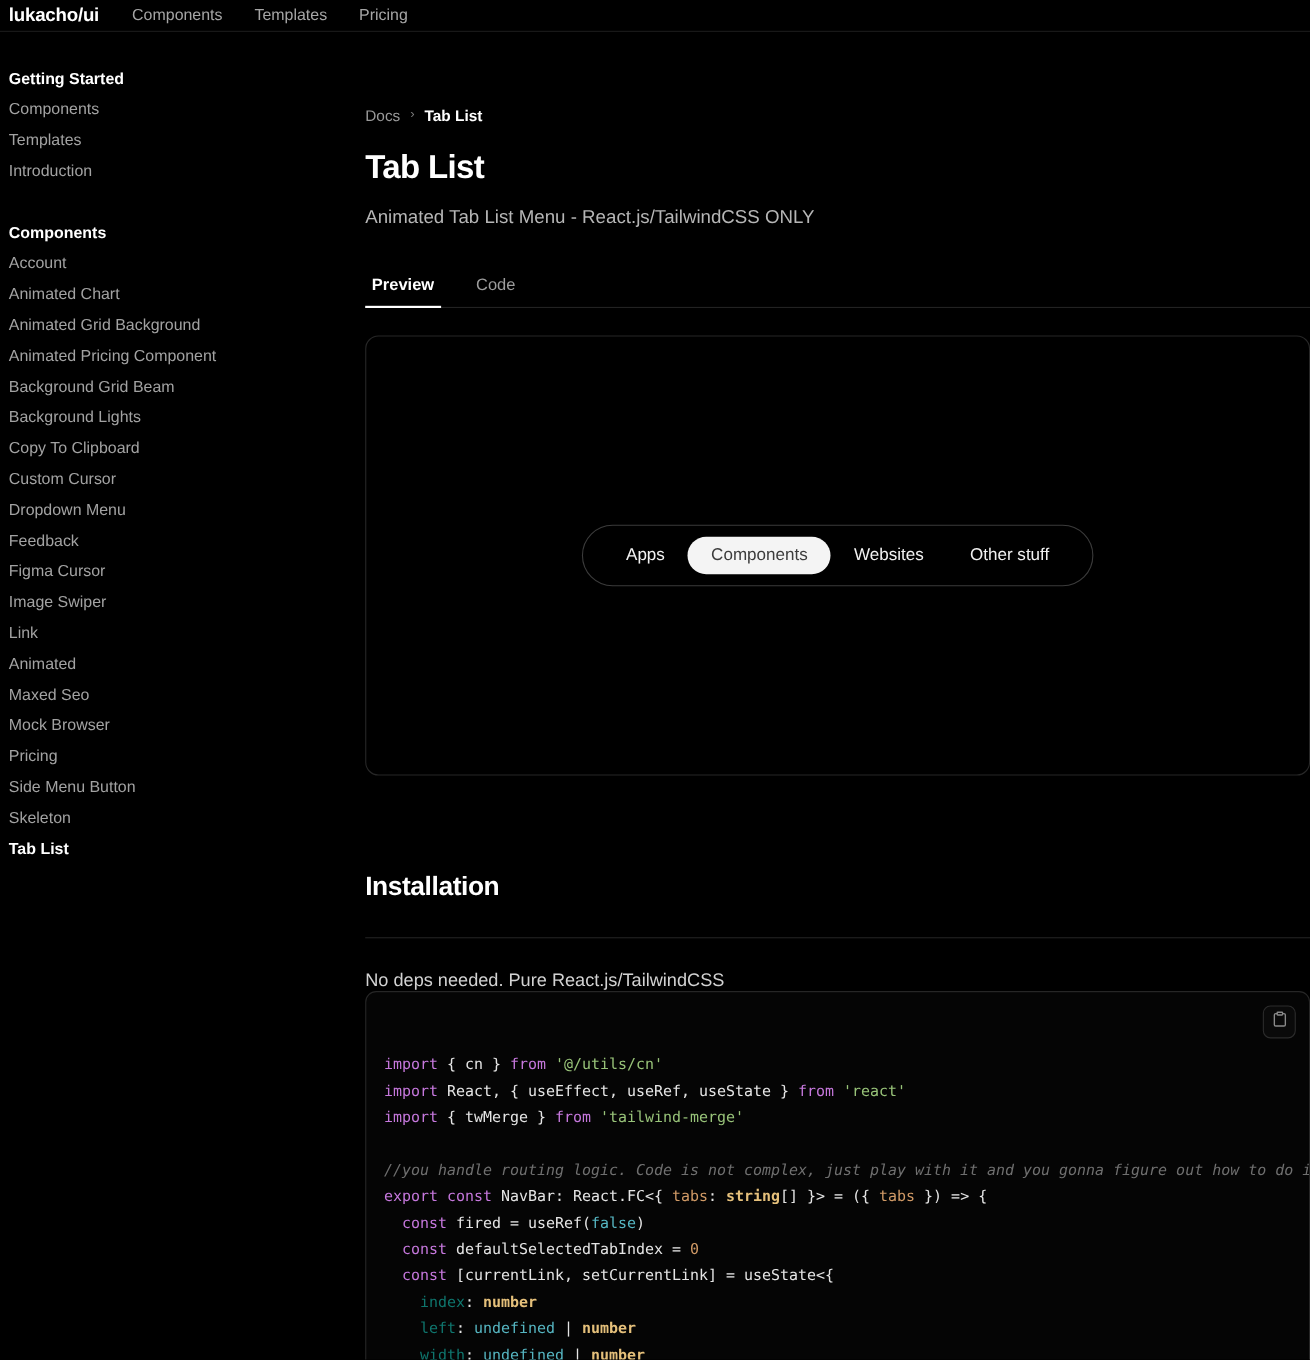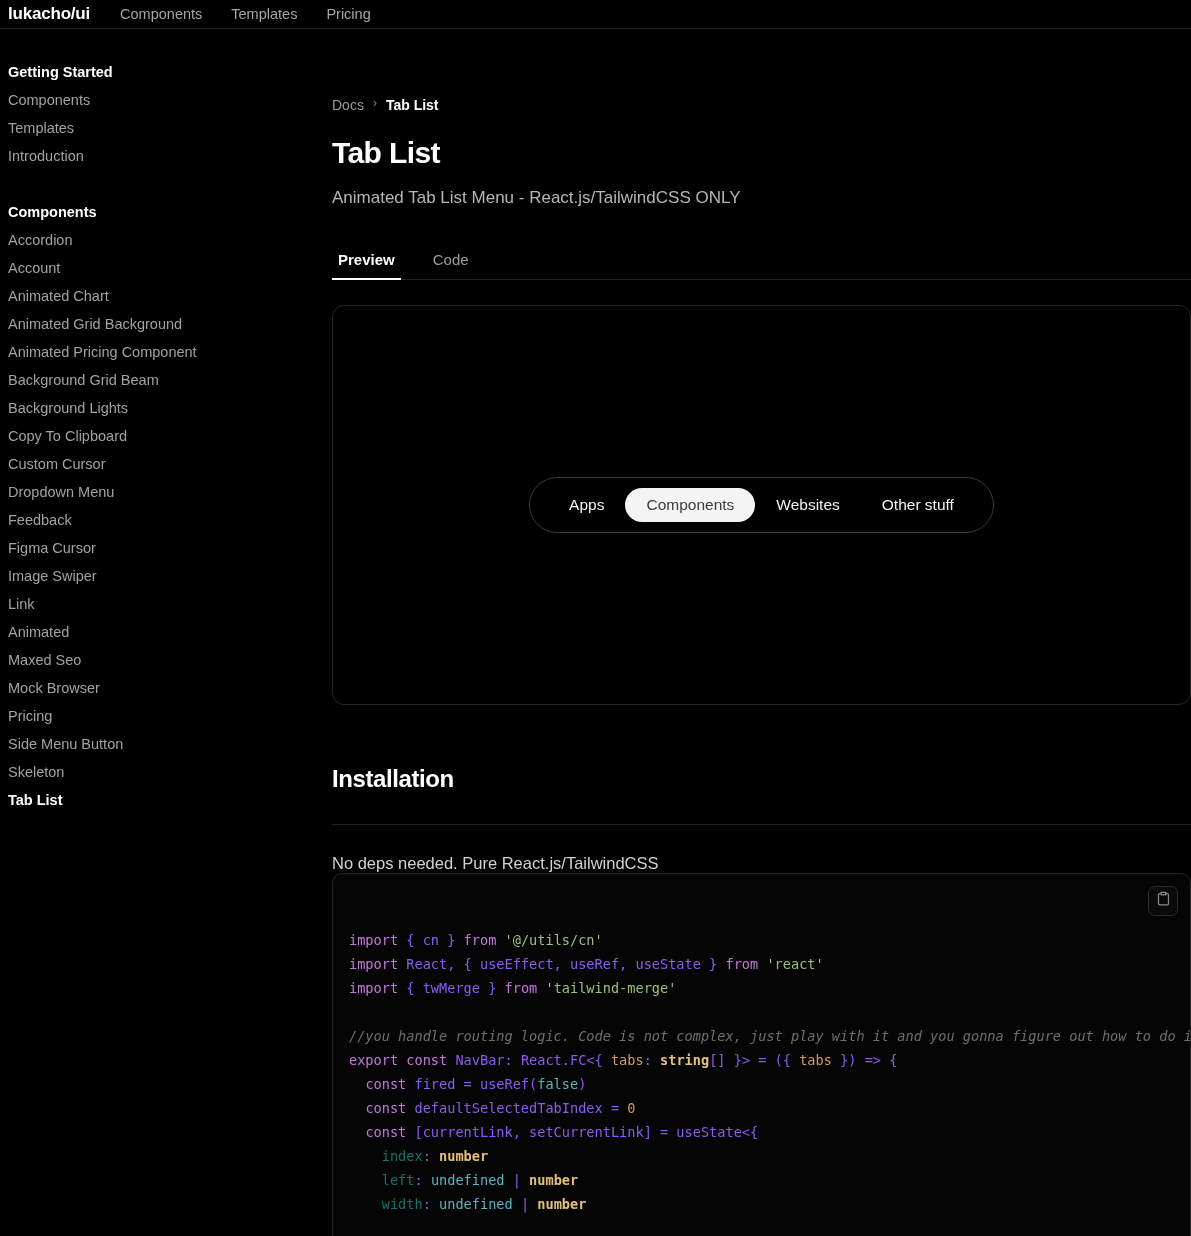--- a/index.html
+++ b/index.html
@@ -136,21 +136,21 @@
 
   
   .preview-card {
     height: 400px;
     border: 1px solid #272727;
     border-radius: 12px;
     background: #000000;
     display: flex;
     align-items: center;
     justify-content: center;
-    margin-bottom: 60px;
+    margin-bottom: 88px;
   }
 
   .tablist {
     display: inline-flex;
     align-items: center;
     border: 1px solid #3b3b3b;
     border-radius: 999px;
     padding: 10px 18px;
     gap: 0;
     background: #000000;
@@ -215,21 +215,21 @@
     background: #0a0a0a;
     display: flex;
     align-items: center;
     justify-content: center;
     cursor: pointer;
   }
 
   
   .t-kw   { color: #c678dd; }
   .t-str  { color: #98c379; }
-  .t-txt  { color: #8b5cf6; }
+  .t-txt  { color: #e5e5e5; }
   .t-com  { color: #6f6f6f; font-style: italic; }
   .t-num  { color: #d19a66; }
   .t-prop { color: #0f766e; }
   .t-type { color: #e5c07b; font-weight: bold; }
   .t-cyan { color: #56b6c2; }
   .t-orng { color: #d19a66; }
 </style>
 </head>
 <body>
 
@@ -248,21 +248,20 @@
 
     <div class="side-group">
       <div class="side-heading">Getting Started</div>
       <div class="side-item">Components</div>
       <div class="side-item">Templates</div>
       <div class="side-item">Introduction</div>
     </div>
 
     <div class="side-group">
       <div class="side-heading">Components</div>
-      <div class="side-item">Accordion</div>
       <div class="side-item">Account</div>
       <div class="side-item">Animated Chart</div>
       <div class="side-item">Animated Grid Background</div>
       <div class="side-item">Animated Pricing Component</div>
       <div class="side-item">Background Grid Beam</div>
       <div class="side-item">Background Lights</div>
       <div class="side-item">Copy To Clipboard</div>
       <div class="side-item">Custom Cursor</div>
       <div class="side-item">Dropdown Menu</div>
       <div class="side-item">Feedback</div>

